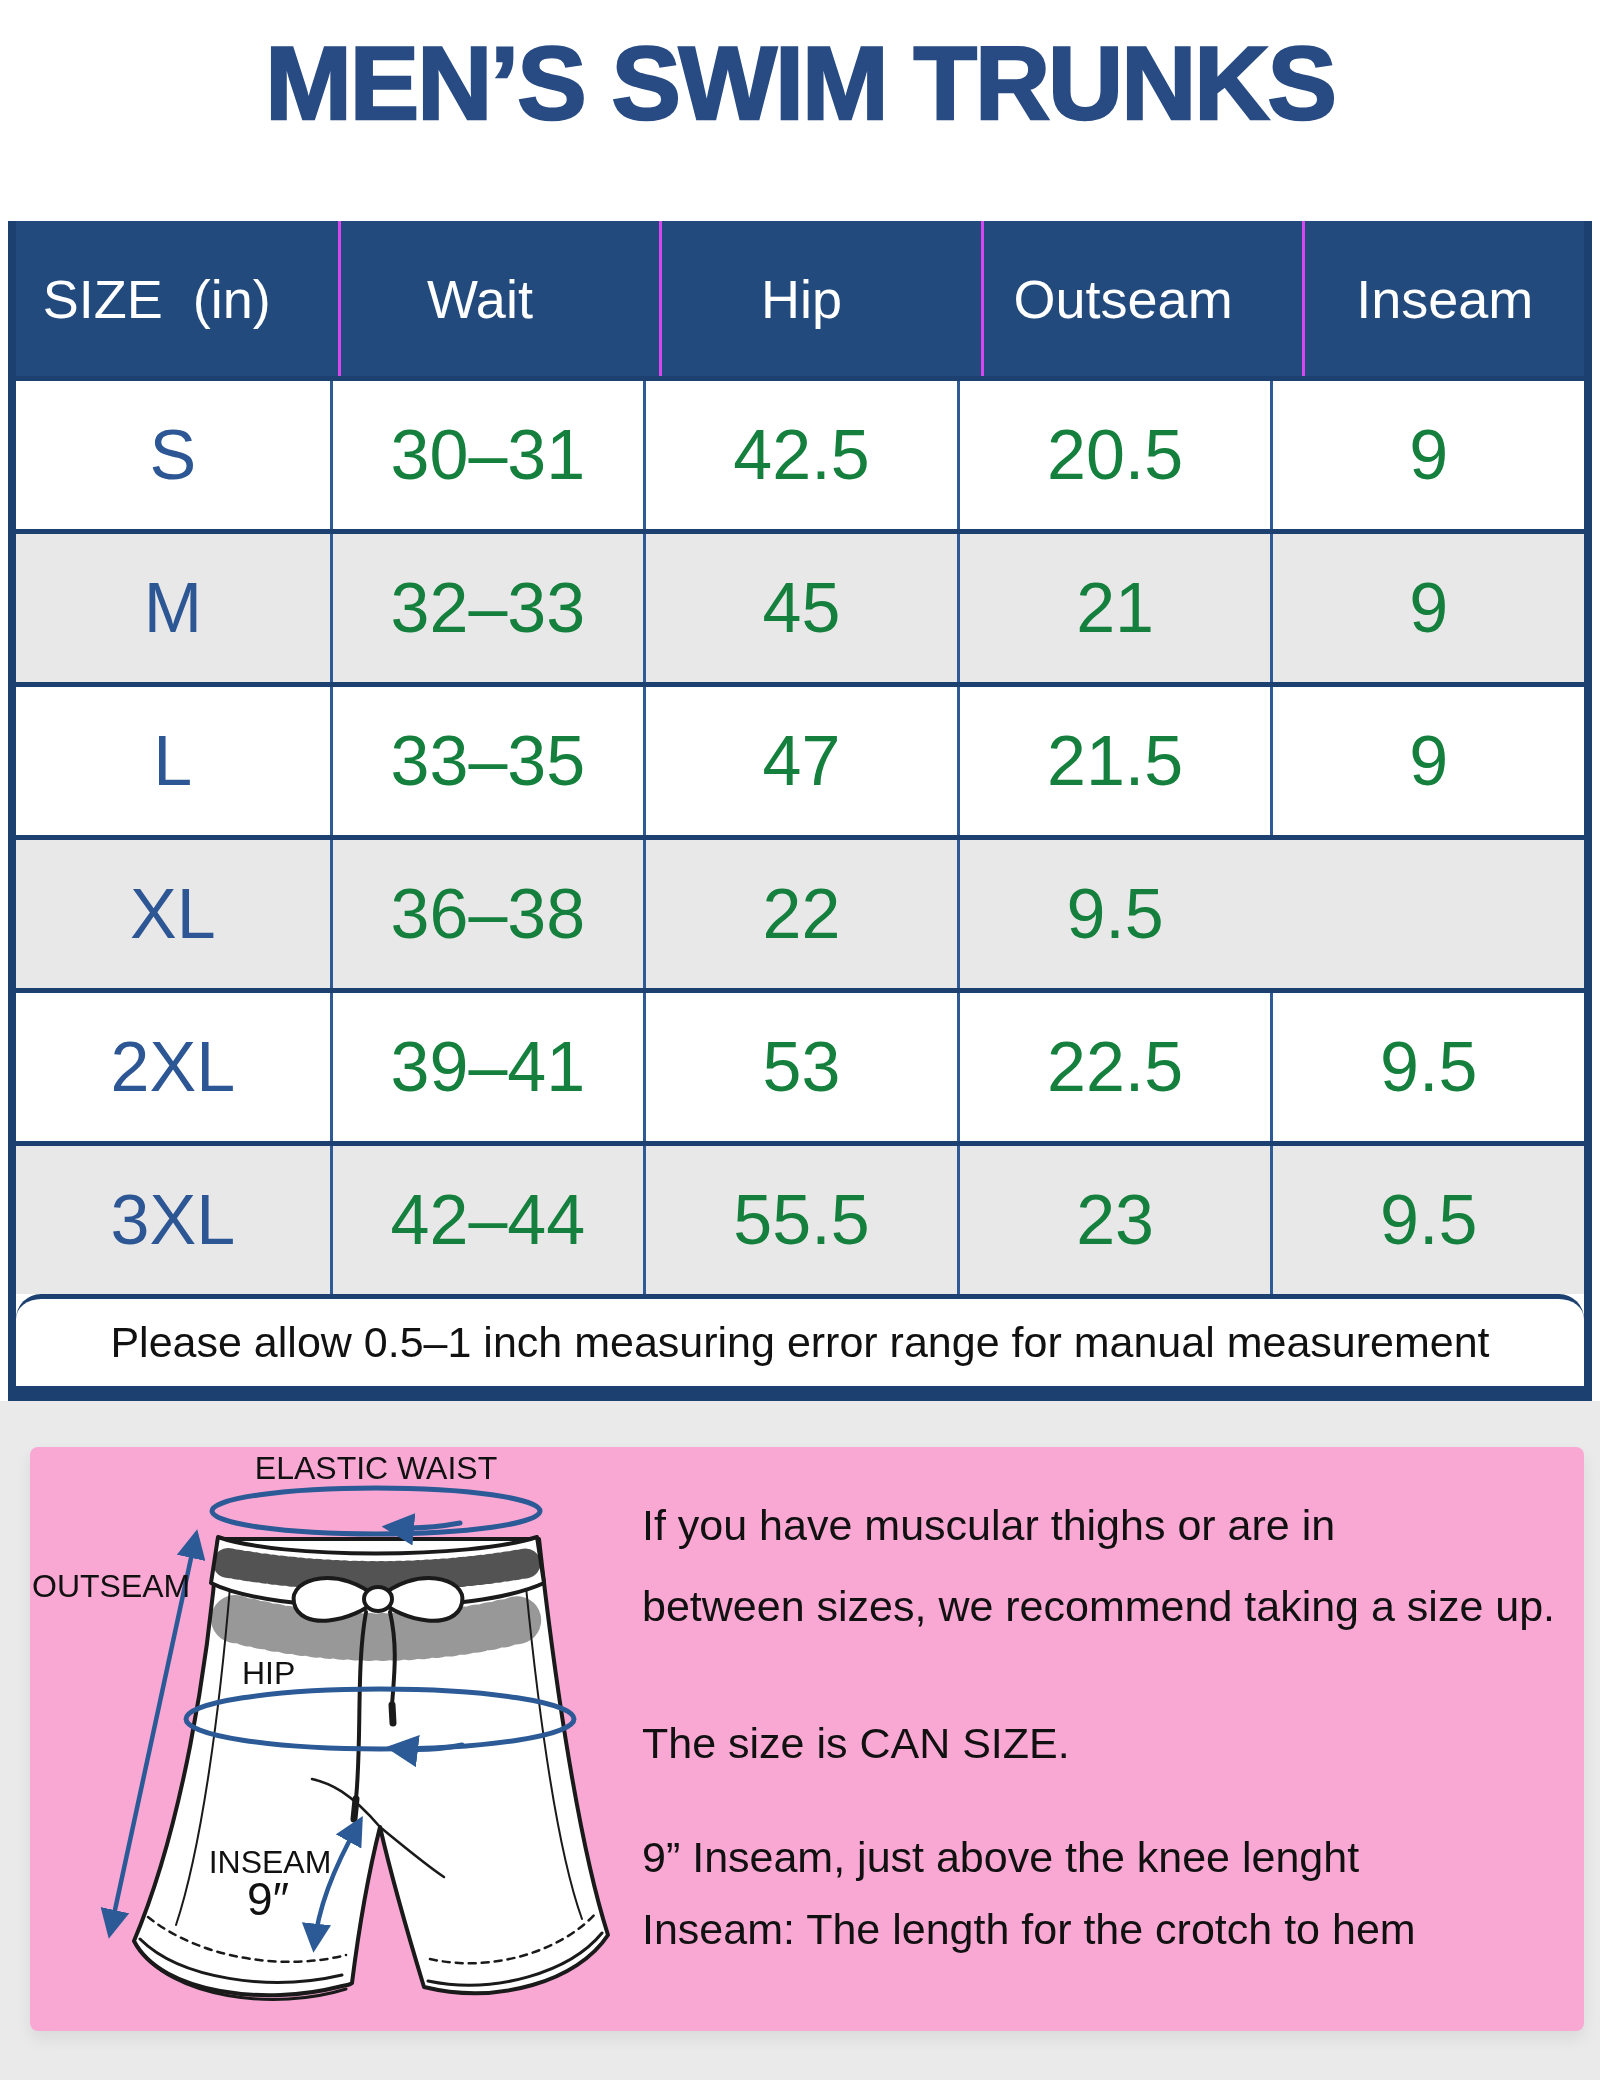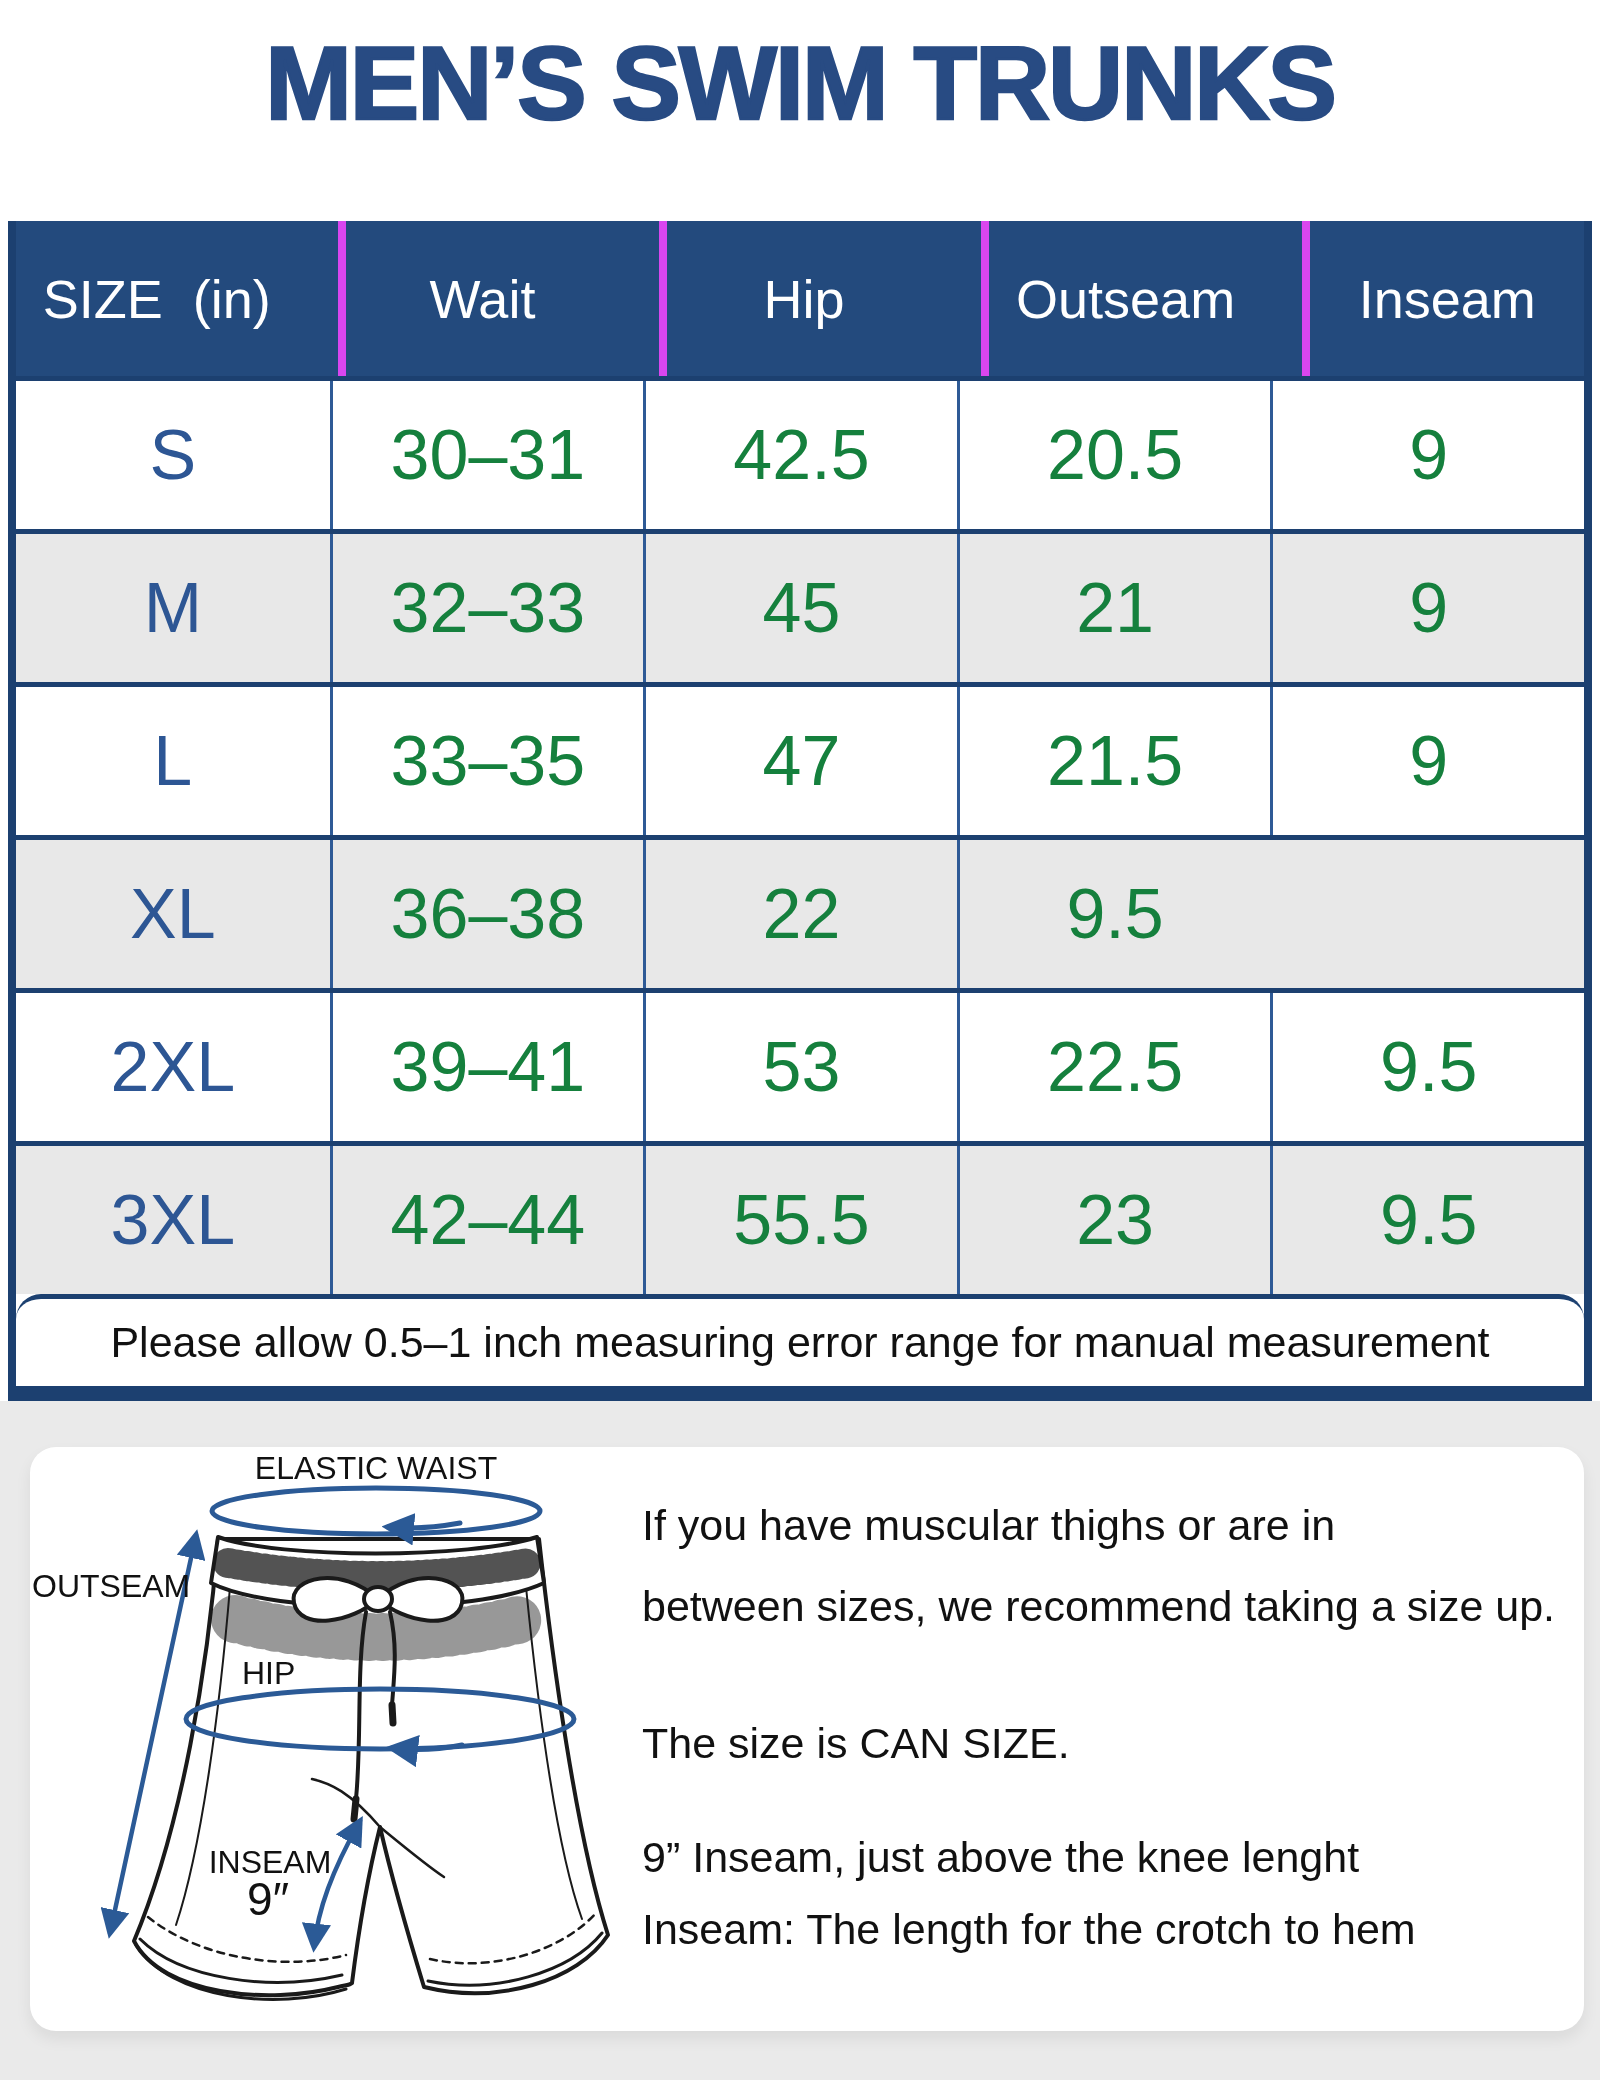--- a/index.html
+++ b/index.html
@@ -16,34 +16,34 @@
   
   .chart{
     position:absolute;left:8px;right:8px;top:221px;background:#fff;
     border-left:8px solid var(--border_navy);
     border-right:8px solid var(--border_navy);
     border-bottom:15px solid var(--border_navy);
   }
   .hrow{display:grid;grid-template-columns:repeat(5,1fr);height:155px;background:var(--header_navy);gap:40px;}
   .hcell{display:flex;align-items:center;justify-content:center;color:var(--header_text);
     font-size:54px;white-space:pre;}
-  .hcell + .hcell{border-left:8px solid #d946ef;}
+  .hcell + .hcell{border-left:3px solid #d946ef;}
   .trow{display:grid;grid-template-columns:repeat(5,1fr);height:153px;box-sizing:border-box;
     border-top:5px solid var(--border_navy);}
   .trow:nth-of-type(odd){background:#ffffff;}
   .trow:nth-of-type(even){background:var(--row_alt_gray);}
   .cell{display:flex;align-items:center;justify-content:center;font-size:70px;color:#15803d;white-space:pre;}
   .cell + .cell{border-left:3px solid var(--grid_blue);}
   .cell.size{color:var(--size_label_blue);}
   .note{height:92px;box-sizing:border-box;border-top:5px solid var(--border_navy);
     display:flex;align-items:center;justify-content:center;font-size:43px;color:#111;background:#fff;border-radius:25px;}
   
   .bottom{position:absolute;left:0;top:1401px;width:1600px;height:679px;background:var(--page_gray);}
-  .card{position:absolute;left:30px;top:46px;width:1554px;height:584px;background:#ffffff;
-    border-radius:26px;box-shadow:0 8px 16px rgba(0,0,0,0.07);}
+  .card{position:absolute;left:30px;top:46px;width:1554px;height:584px;background:#f9a8d4;
+    border-radius:8px;box-shadow:0 8px 16px rgba(0,0,0,0.07);}
   .fitline{position:absolute;left:612px;font-size:43px;color:#111;white-space:pre;}
   .fl1{top:54px;}  .fl2{top:135px;}  .fl3{top:272px;}  .fl4{top:386px;}  .fl5{top:458px;}
   
   .diagram{position:absolute;left:0;top:0;width:640px;height:585px;}
   svg text{font-family:"Liberation Sans","DejaVu Sans",sans-serif;fill:#111;}
   .ink{stroke:#1a1a1a;fill:none;stroke-linecap:round;}
   .inkfill{stroke:#1a1a1a;fill:#ffffff;stroke-linejoin:round;}
   .blue{stroke:var(--diagram_blue);fill:none;stroke-linecap:round;}
   .blue-fill{fill:var(--diagram_blue);}
 </style>

